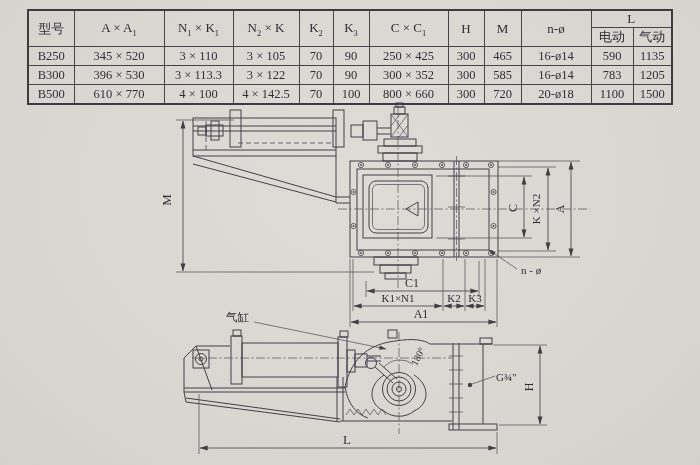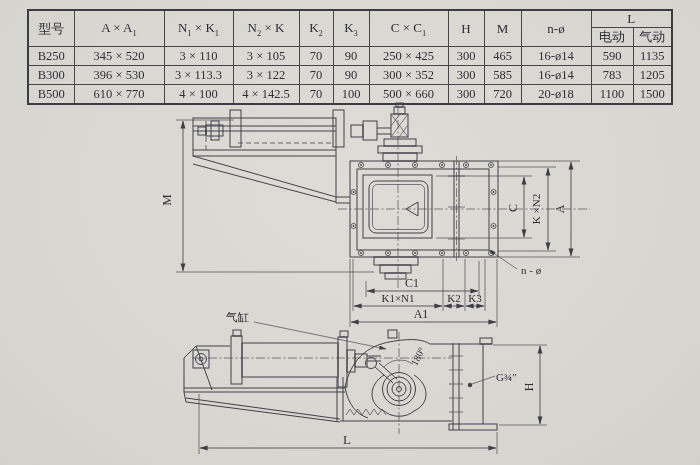--- a/index.html
+++ b/index.html
@@ -101,21 +101,21 @@
       <td>783</td>
       <td>1205</td>
     </tr>
     <tr class="data">
       <td>B500</td>
       <td>610 × 770</td>
       <td>4 × 100</td>
       <td>4 × 142.5</td>
       <td>70</td>
       <td>100</td>
-      <td>500 × 660</td>
+      <td>800 × 660</td>
       <td>300</td>
       <td>720</td>
       <td>20-ø18</td>
       <td>1100</td>
       <td>1500</td>
     </tr>
   </tbody>
     </table>
 
   <svg class="draw" width="700" height="370" viewBox="0 95 700 370">

